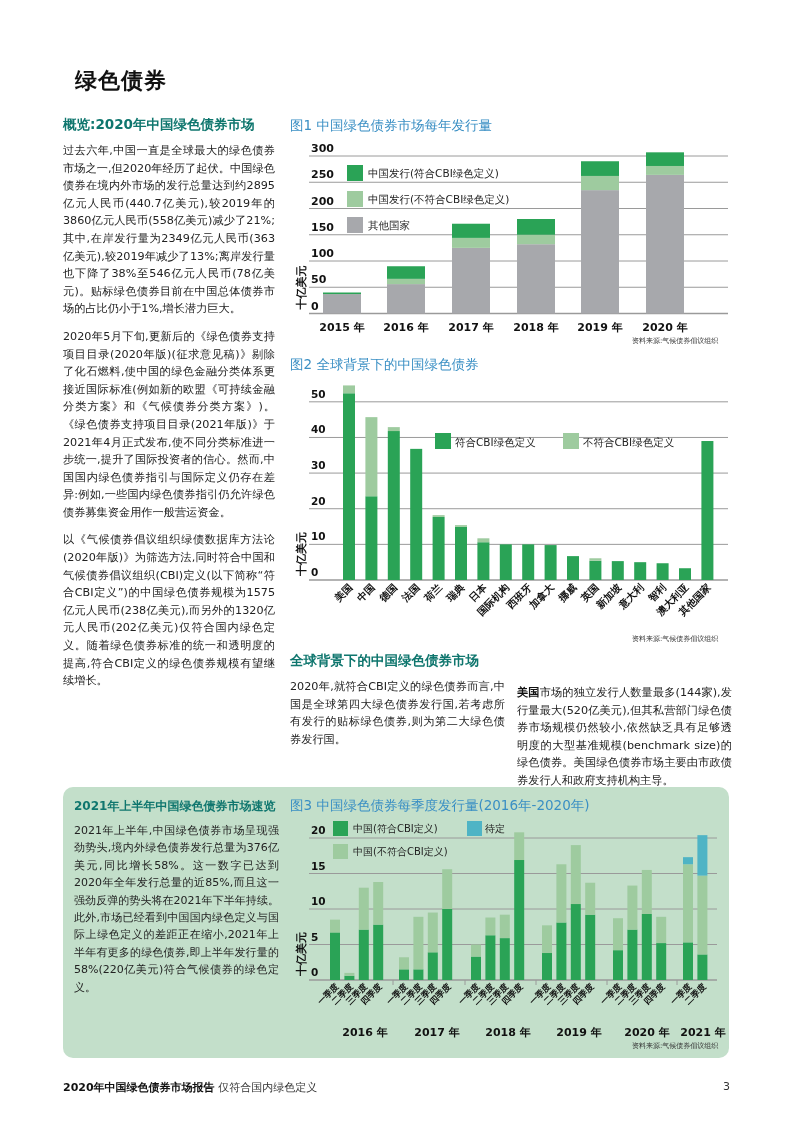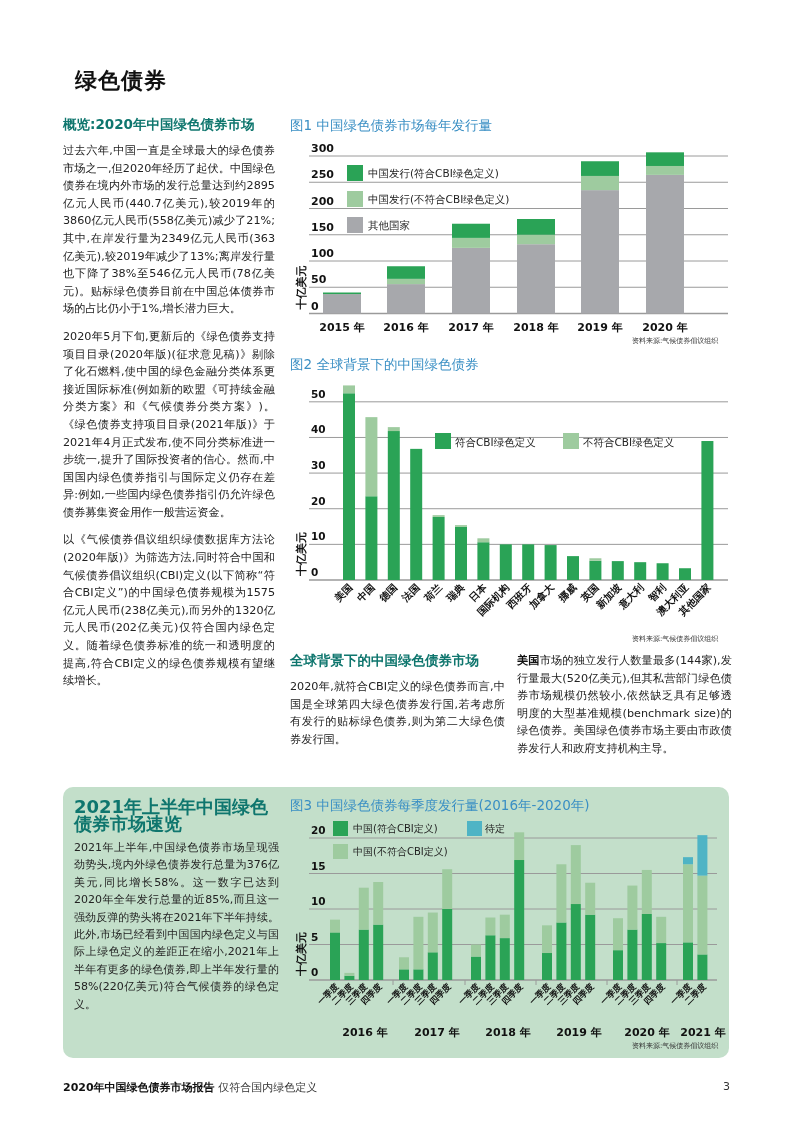--- a/index.html
+++ b/index.html
@@ -8,25 +8,25 @@
   .page-title { position: absolute; left: 63px; top: 66px; font-size: 22px; font-weight: bold; color: #111; letter-spacing: 1px; margin-left: 12px; }
   .h-blue { color: #0f766e; font-weight: bold; }
   .col-left { position: absolute; left: 63px; top: 116px; width: 212px; }
   .col-left .sec-title { font-size: 13.5px; margin-bottom: 8px; white-space: nowrap; }
   .para { font-size: 11.2px; line-height: 17.6px; color: #222; margin-bottom: 10px; text-align: justify; }
   .fig-title { position: absolute; font-size: 13.5px; color: #3a8fc4; white-space: nowrap; }
   .chart-svg { position: absolute; }
   .src { position: absolute; font-size: 7px; color: #333; white-space: nowrap; }
   .lower-mid { position: absolute; left: 290px; top: 652px; width: 215px; }
   .lower-mid .sec-title { font-size: 13.5px; margin-bottom: 8px; white-space: nowrap; }
-  .lower-right { position: absolute; left: 517px; top: 652px; width: 215px; }
+  .lower-right { position: absolute; left: 517px; top: 684px; width: 215px; }
   .lower-right .para b { font-weight: bold; color: #111; }
   .box { position: absolute; left: 63px; top: 787px; width: 666px; height: 271px; background: #c3dfca; border-radius: 10px; }
   .box-text { position: absolute; left: 74px; top: 798px; width: 205px; }
-  .box-text .sec-title { font-size: 18px; line-height: 17px; margin-bottom: 7px; }
+  .box-text .sec-title { font-size: 12px; line-height: 17px; margin-bottom: 7px; }
   .box-text .para { font-size: 11px; line-height: 17.4px; }
   .footer { position: absolute; left: 63px; top: 1080px; font-size: 11px; white-space: nowrap; }
   .footer b { font-weight: bold; color: #111; }
   .footer span.sub { color: #333; }
   .page-num { position: absolute; left: 723px; top: 1080px; font-size: 11px; color: #333; }
   svg text { font-family: "DejaVu Sans", "Liberation Sans", sans-serif; }
 </style>
 </head>
 <body>
 

